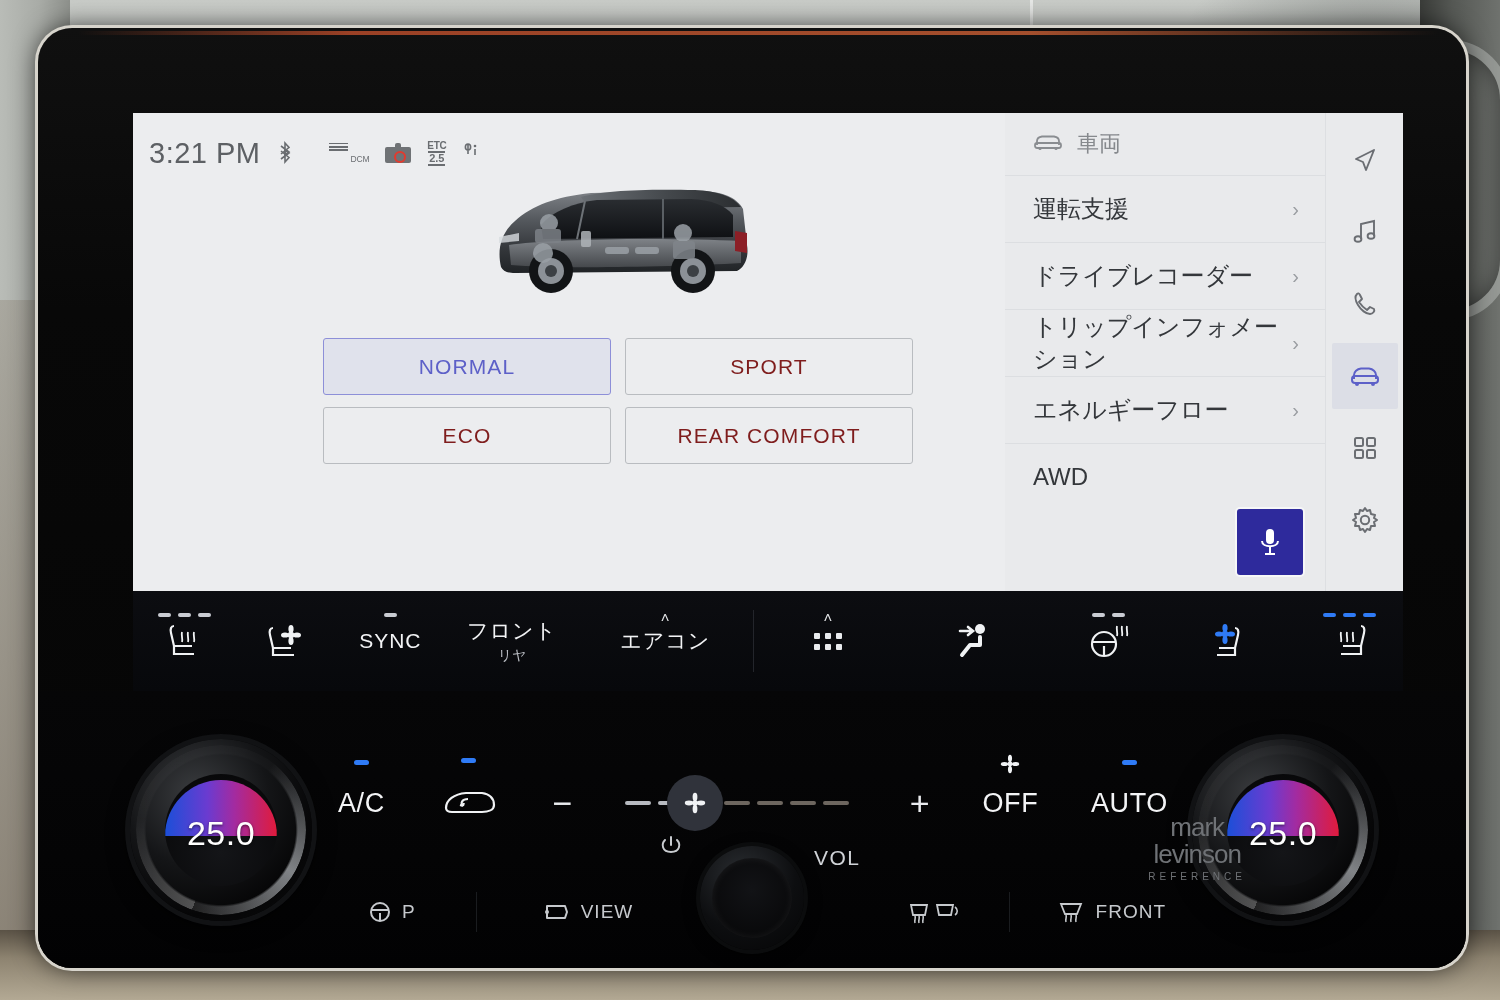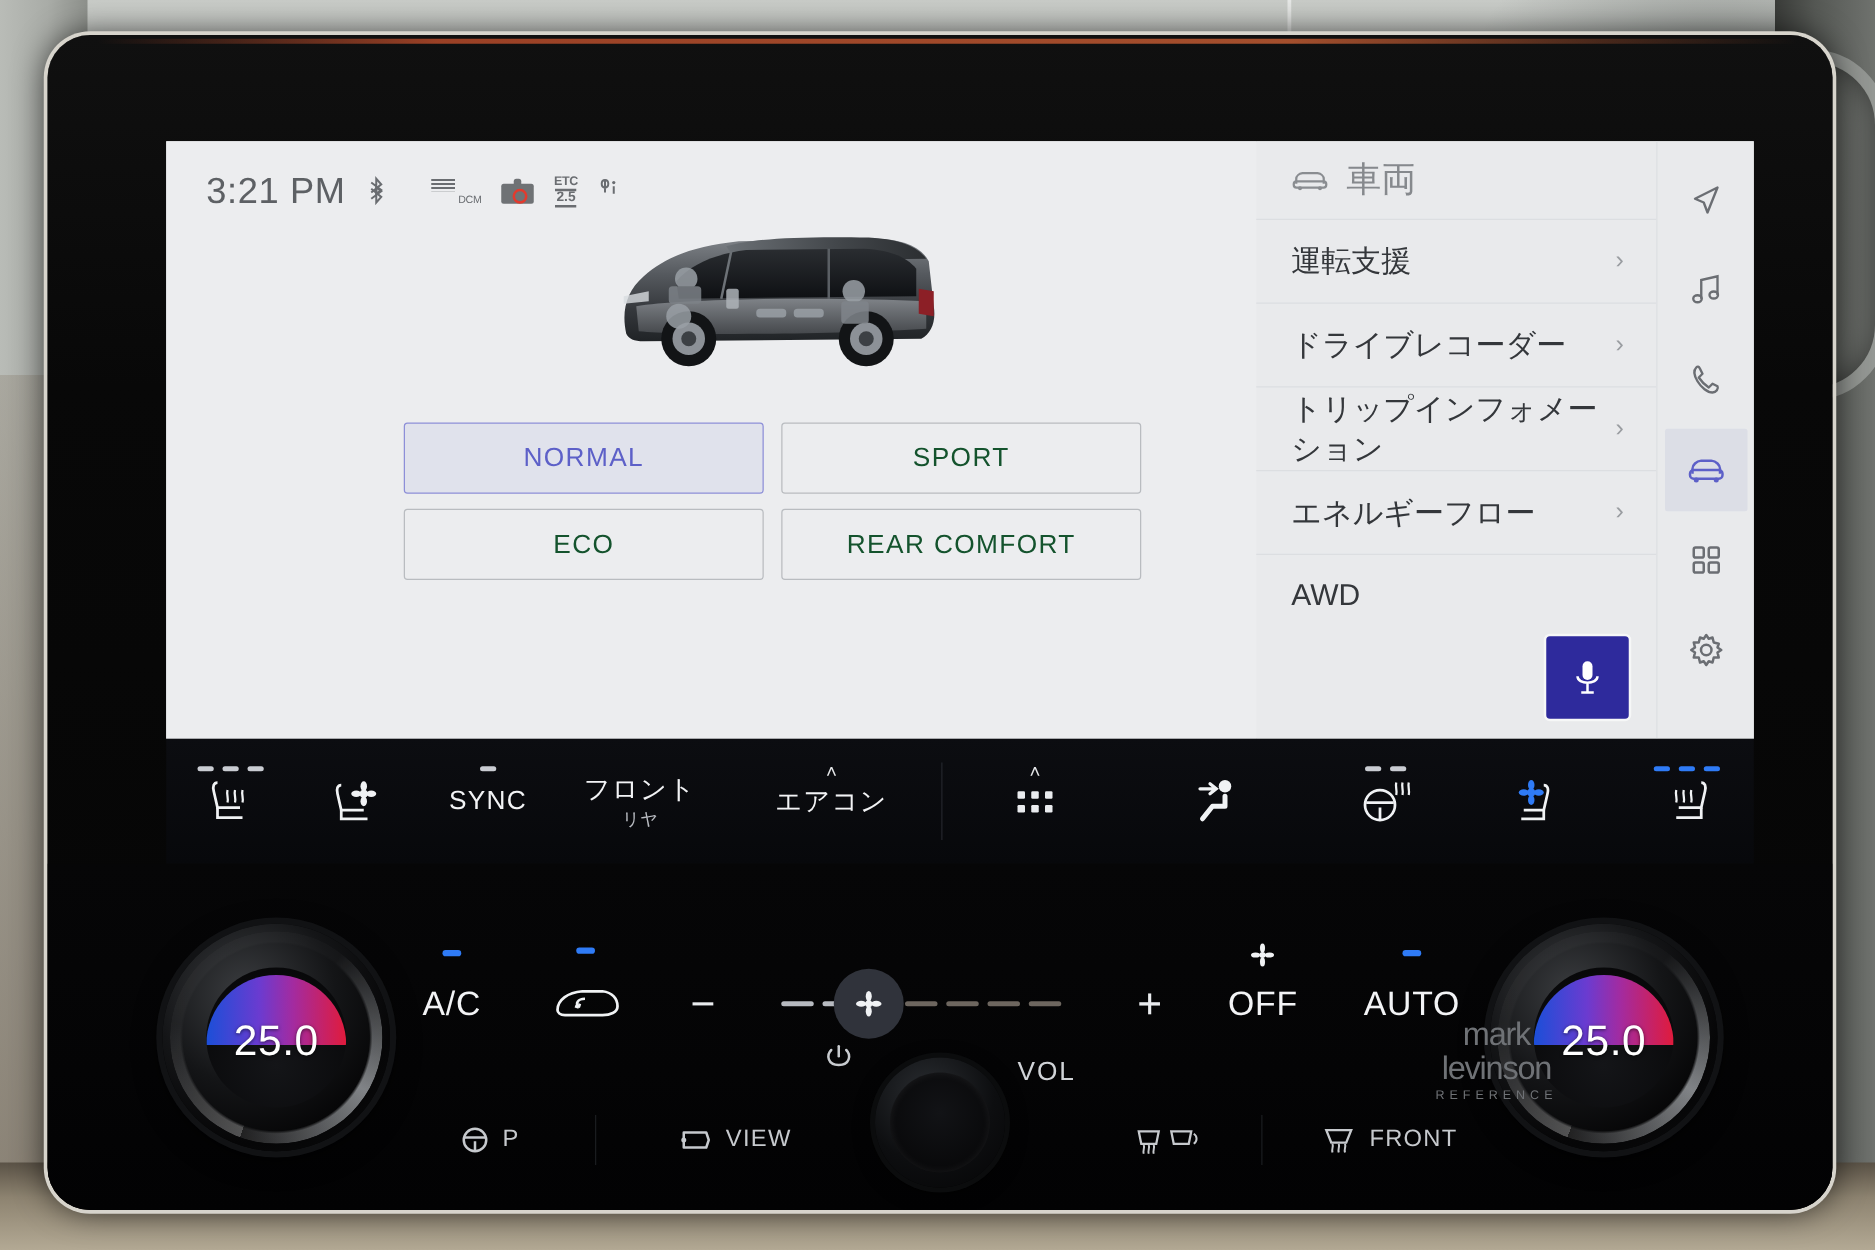--- a/index.html
+++ b/index.html
@@ -67,21 +67,21 @@
   .screen {
     position: absolute; left: 95px; top: 85px; width: 1270px; height: 478px;
     background: #eceef0;
     display: flex;
   }
   .screen-left { position: relative; width: 872px; height: 478px; background: #ecedef; }
   .screen-right { position: relative; width: 398px; height: 478px; background: #e9eaec; display: flex; }
 
   
   .statusbar {
-    position: absolute; left: 32px; top: 20px; height: 40px;
+    position: absolute; left: 16px; top: 20px; height: 40px;
     display: flex; align-items: center; gap: 16px;
   }
   .clock { font-size: 29px; color: #5d6064; letter-spacing: .5px; font-weight: 400; }
   .sicon { display: flex; align-items: center; justify-content: center; color: #6a6d71; }
   .ic-bt { font-size: 22px; line-height: 1; }
   .ic-dcm { display: flex; flex-direction: column; align-items: center; gap: 1px; }
   .ic-dcm .bars { width: 19px; height: 10px;
      background: repeating-linear-gradient(180deg, #6a6d71 0 1.5px, transparent 1.5px 3.2px); }
   .ic-dcm .lbl { font-size: 8.5px; letter-spacing: -.2px; color: #6a6d71; padding-left: 42px; }
   .ic-cam { position: relative; width: 26px; height: 20px; }
@@ -100,21 +100,21 @@
   .car-svg { width: 100%; height: 100%; }
 
   
   .modes {
     position: absolute; left: 190px; top: 225px; width: 590px;
   }
   .mode-row { display: flex; gap: 14px; margin-bottom: 12px; }
   .mode-btn {
     flex: 1; height: 55px; border: 1px solid #b9bcc0; border-radius: 3px;
     display: flex; align-items: center; justify-content: center;
-    color: #14532d; font-size: 21px; letter-spacing: 1.1px; background: transparent;
+    color: #7f1d1d; font-size: 21px; letter-spacing: 1.1px; background: transparent;
   }
   .mode-btn.selected {
     border: 1.6px solid #8d8fd8; color: #5d60c8;
     background: rgba(150,152,220,.13);
   }
   .mode-row.last .mode-btn.custom { flex: 0 0 458px; }
   .mode-btn.settings { flex: 0 0 80px; }
   .sliders-ic { width: 30px; height: 22px; position: relative; }
   .sliders-ic i { position: absolute; height: 2px; background: #9a9da1; }
   .sliders-ic i.l1 { top: 3px; left: 0; width: 22px; }
@@ -122,21 +122,21 @@
   .sliders-ic i.l3 { top: 17px; left: 0; width: 20px; }
   .sliders-ic b { position: absolute; width: 2px; height: 9px; background: #9a9da1; }
   .sliders-ic b.k1 { top: 0px; left: 19px; }
   .sliders-ic b.k2 { top: 6px; left: 9px; }
   .sliders-ic b.k3 { top: 13px; left: 15px; }
 
   
   .menu { flex: 1; position: relative; }
   .menu-header {
     display: flex; align-items: center; gap: 14px;
-    height: 62px; padding: 0 0 0 28px; color: #86898d; font-size: 28px;
+    height: 62px; padding: 0 0 0 28px; color: #86898d; font-size: 22px;
   }
   .menu-item {
     position: relative; display: flex; align-items: center;
     height: 66px; padding: 0 30px 0 28px;
     font-size: 24px; color: #34373b; border-top: 1px solid #dcdee1;
   }
   .menu-item.active { background: #d6d8db; border-top-color: #d6d8db; }
   .menu-item .chev {
     position: absolute; right: 26px; top: 50%; transform: translateY(-50%);
     color: #9a9da1; font-size: 20px;

